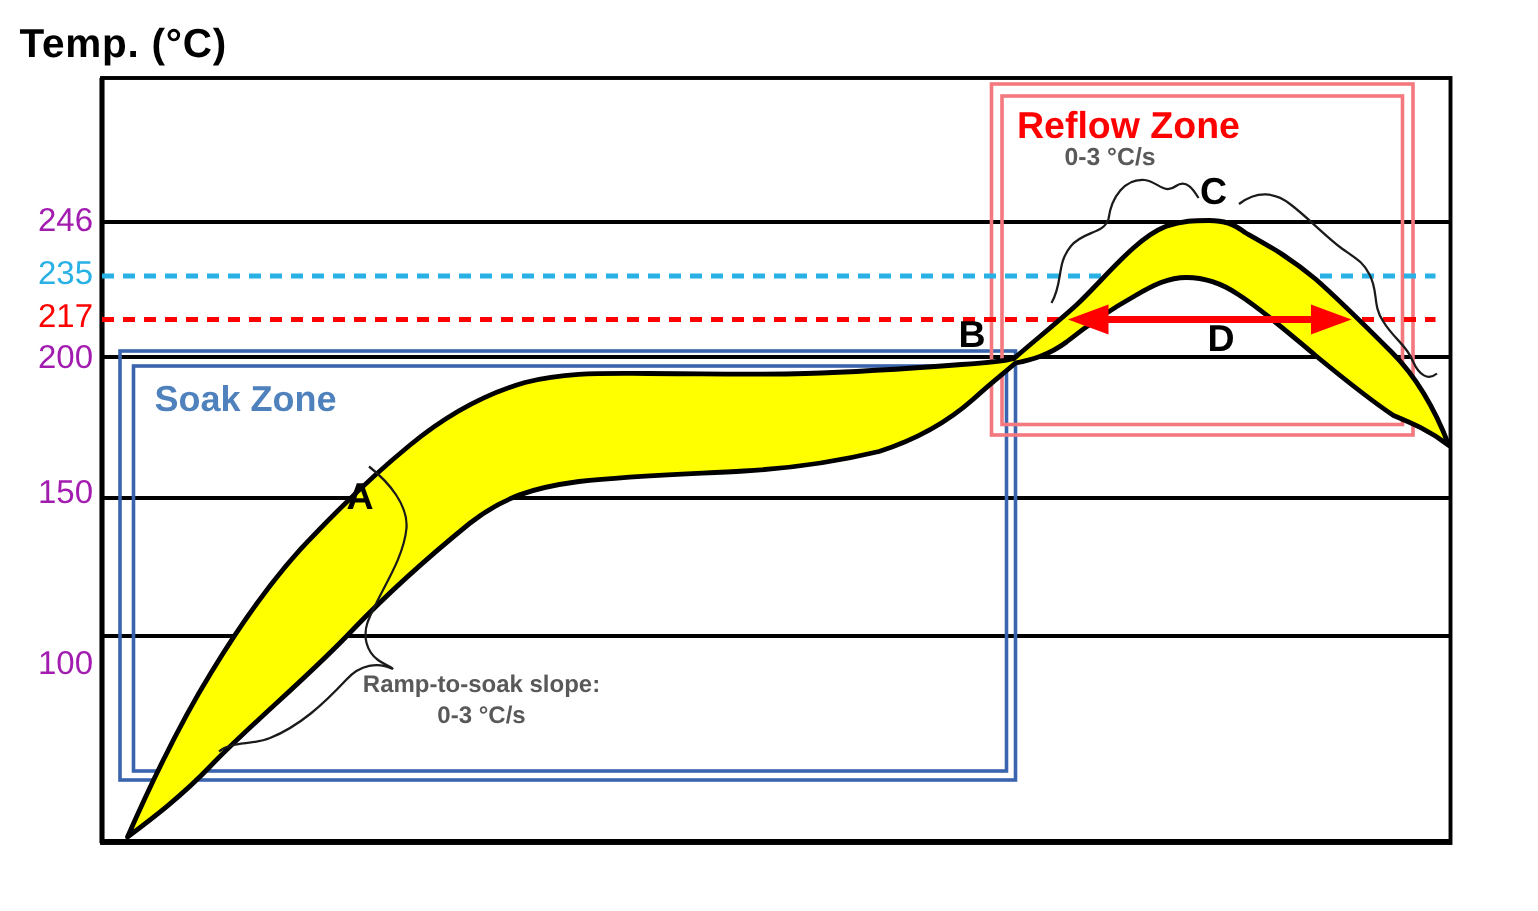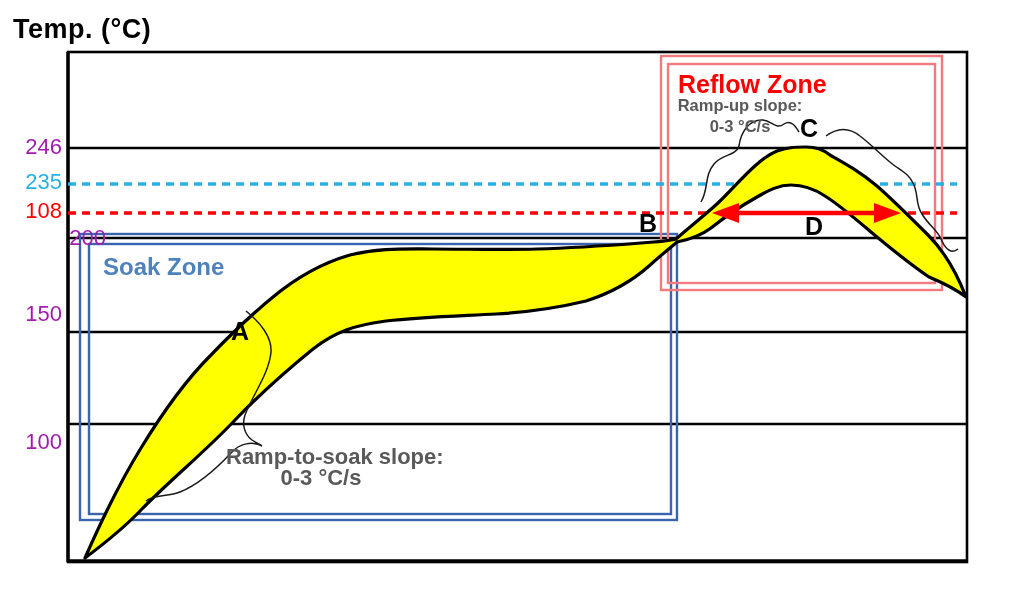--- a/index.html
+++ b/index.html
@@ -7,30 +7,30 @@
     position:relative;width:1025px;height:607px;background:#ffffff;
     font-family:"Liberation Sans", sans-serif;overflow:hidden;
   }
   #plot-svg{position:absolute;left:0;top:0;}
   .abs{position:absolute;white-space:nowrap;}
   .chart-title{left:13px;top:14px;font-size:27px;font-weight:bold;color:#000;letter-spacing:0.5px;}
   .ytick{left:0;width:62px;text-align:right;font-size:22px;color:#a21caf;}
   .ytick.t246{top:134px;}
   .ytick.t235{top:169px;color:#29b1e5;text-align:right;}
   .ytick.t217{top:198px;color:#ff0000;}
-  .ytick.t200{top:225px;padding-left:44px;}
-  .ytick.t150{top:301px;}
+  .ytick.t200{top:225px;}
+  .ytick.t150{top:315px;}
   .ytick.t100{top:429px;}
   .zone-label-soak{left:103px;top:253px;font-size:24px;font-weight:600;color:#4f81bd;}
   .zone-label-reflow{left:678px;top:70px;font-size:25px;font-weight:700;color:#ff0000;}
   .ann{color:#595959;font-weight:600;text-align:center;line-height:21px;}
   .ann .l2{font-weight:700;}
   .ann-rampup{left:655px;top:95px;width:170px;font-size:16.5px;}
   .ann-cooldown{left:816px;top:99px;width:156px;font-size:15.5px;line-height:20px;}
-  .ann-ramptosoak{left:226px;top:446px;width:190px;font-size:22px;}
+  .ann-ramptosoak{left:226px;top:446px;width:190px;font-size:16px;}
   .ptlabel{font-weight:bold;color:#000;font-size:25px;}
   .pt-a{left:231px;top:317px;}
   .pt-b{left:639px;top:209px;}
   .pt-c{left:800px;top:114px;}
   .pt-d{left:805px;top:212px;}
 </style>
 </head>
 <body>
 
 <div id="stage">
@@ -110,30 +110,29 @@
              C 905 173, 909 175, 913 183
              C 919 194, 915 204, 922 214
              C 929 226, 938 230, 942 241
              C 946 250, 952 254, 958 249"></path>
   </svg>
 
   <div class="abs chart-title">Temp. (°C)</div>
 
   <div class="abs ytick t246">246</div>
   <div class="abs ytick t235">235</div>
-  <div class="abs ytick t217">108</div>
+  <div class="abs ytick t217">217</div>
   <div class="abs ytick t200">200</div>
   <div class="abs ytick t150">150</div>
   <div class="abs ytick t100">100</div>
 
   <div class="abs zone-label-reflow">Reflow Zone</div>
   <div class="abs zone-label-soak">Soak Zone</div>
 
   <div class="abs ann ann-rampup">
-    <div class="l1">Ramp-up slope:</div>
     <div class="l2">0-3 °C/s</div>
   </div>
   <div class="abs ann ann-ramptosoak">
     <div class="l1">Ramp-to-soak slope:</div>
     <div class="l2">0-3 °C/s</div>
   </div>
 
   <div class="abs ptlabel pt-a">A</div>
   <div class="abs ptlabel pt-b">B</div>
   <div class="abs ptlabel pt-c">C</div>

